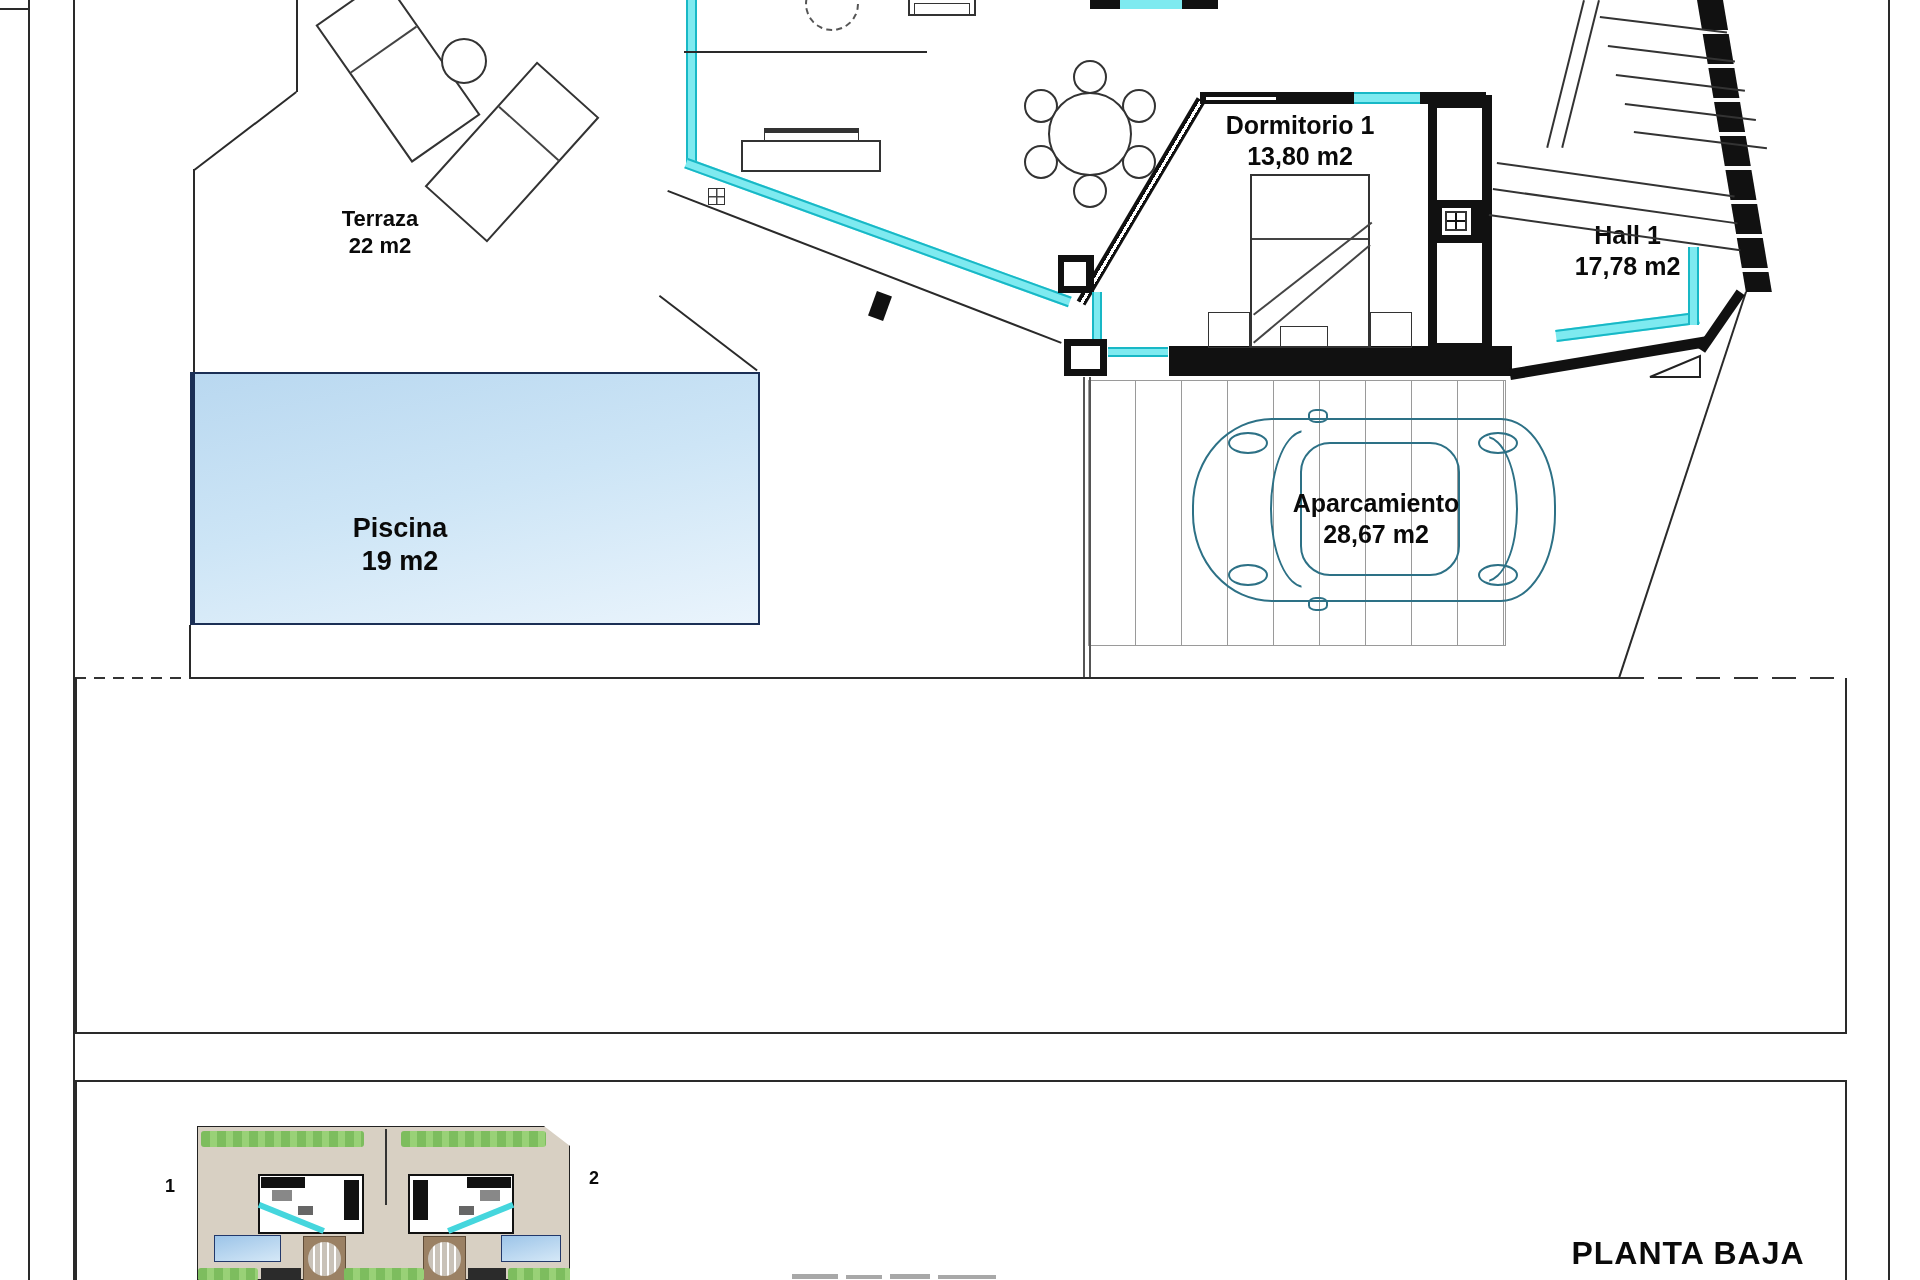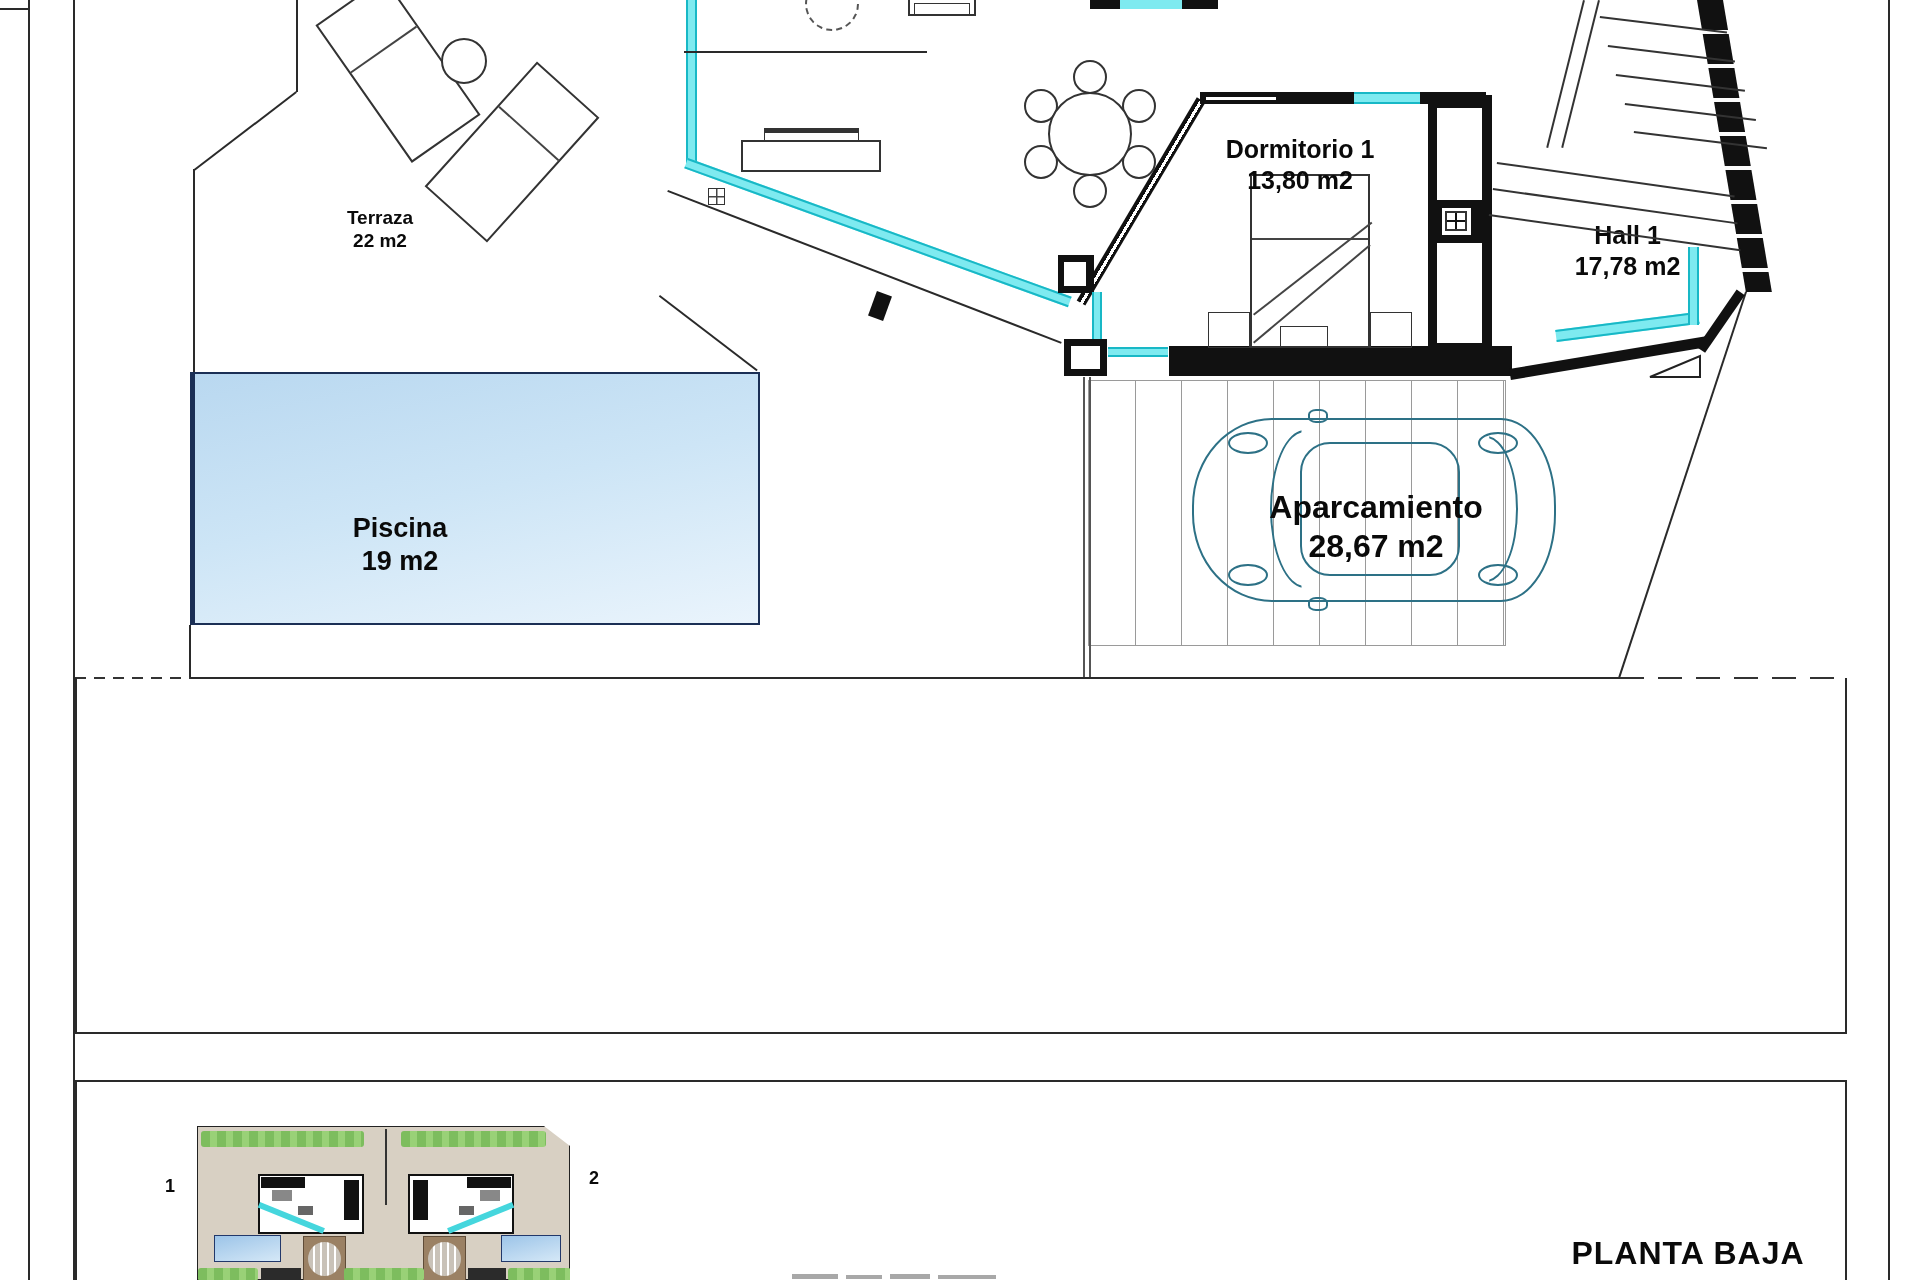--- a/index.html
+++ b/index.html
@@ -48,21 +48,21 @@
   </div>
   <div class="circ" style="left:441px;top:38px;width:46px;height:46px;"></div>
 
   <div class="abs" style="left:190px;top:372px;width:570px;height:253px;background:linear-gradient(168deg,#b9d8f0 0%,#cde5f6 48%,#eaf4fc 100%);border:2px solid #1b2f55;box-sizing:border-box;"></div>
   <div class="abs" style="left:190px;top:372px;width:5px;height:253px;background:#1b2f55;"></div>
   <div class="lbl" style="left:260px;top:512px;width:280px;font-size:27px;">
     <span>Piscina</span><br>
     <span>19 m2</span>
   </div>
 
-  <div class="lbl" style="left:240px;top:206px;width:280px;font-size:19px;">
+  <div class="lbl" style="left:240px;top:206px;width:280px;font-size:22px;">
     <span>Terraza</span><br>
     <span>22 m2</span>
   </div>
 
   <div class="glassv" style="left:686px;top:0;width:11px;height:166px;"></div>
   <div class="glass tl" style="left:688px;top:158px;width:408px;height:11px;transform:rotate(19.9deg);"></div>
   <div class="wall" style="left:872px;top:293px;width:16px;height:26px;transform:rotate(20deg);"></div>
 
   <div class="line" style="left:684px;top:51px;width:243px;height:1.5px;"></div>
   <div class="abs" style="left:805px;top:-23px;width:54px;height:54px;border:2px dashed #555;border-radius:50%;box-sizing:border-box;"></div>
@@ -108,21 +108,21 @@
   <div class="wall" style="left:1169px;top:346px;width:343px;height:30px;"></div>
 
   <div class="box" style="left:1250px;top:174px;width:120px;height:174px;"></div>
   <div class="thin" style="left:1252px;top:238px;width:116px;height:1.5px;"></div>
   <div class="thin tl" style="left:1253px;top:342px;width:152px;height:1.5px;transform:rotate(-40deg);"></div>
   <div class="thin tl" style="left:1253px;top:314px;width:150px;height:1.5px;transform:rotate(-38deg);"></div>
   <div class="box" style="left:1280px;top:326px;width:48px;height:22px;border-width:1.5px;"></div>
   <div class="box" style="left:1208px;top:312px;width:42px;height:36px;border-width:1.5px;"></div>
   <div class="box" style="left:1370px;top:312px;width:42px;height:36px;border-width:1.5px;"></div>
 
-  <div class="lbl" style="left:1160px;top:110px;width:280px;font-size:25px;margin-top:24px;">
+  <div class="lbl" style="left:1160px;top:110px;width:280px;font-size:25px;">
     <span>Dormitorio 1</span><br>
     <span>13,80 m2</span>
   </div>
 
   <div class="wall" style="left:1428px;top:95px;width:64px;height:255px;"></div>
   <div class="abs" style="left:1437px;top:108px;width:45px;height:92px;background:#fff;"></div>
   <div class="abs" style="left:1442px;top:208px;width:29px;height:27px;background:#fff;">
     <div class="box" style="left:3px;top:3px;width:22px;height:20px;border-width:2px;background:
       linear-gradient(#111,#111) 50% 0/2px 100% no-repeat,
       linear-gradient(#111,#111) 0 50%/100% 2px no-repeat;"></div>
@@ -166,21 +166,21 @@
     <div class="carline" style="left:78px;top:12px;width:70px;height:158px;border-radius:50%;clip-path:inset(-2px 55% -2px -2px);"></div>
     <div class="carline" style="left:262px;top:18px;width:64px;height:146px;border-radius:50%;clip-path:inset(-2px -2px -2px 55%);"></div>
     <div class="carline" style="left:36px;top:14px;width:40px;height:22px;border-radius:50%;"></div>
     <div class="carline" style="left:36px;top:146px;width:40px;height:22px;border-radius:50%;"></div>
     <div class="carline" style="left:286px;top:14px;width:40px;height:22px;border-radius:50%;"></div>
     <div class="carline" style="left:286px;top:146px;width:40px;height:22px;border-radius:50%;"></div>
     <div class="carline" style="left:116px;top:-9px;width:20px;height:14px;border-radius:40%;"></div>
     <div class="carline" style="left:116px;top:179px;width:20px;height:14px;border-radius:40%;"></div>
   </div>
 
-  <div class="lbl" style="left:1216px;top:488px;width:320px;font-size:32px;">
+  <div class="lbl" style="left:1216px;top:488px;width:320px;font-size:25px;">
     <span>Aparcamiento</span><br>
     <span>28,67 m2</span>
   </div>
 
   <div class="abs" style="left:75px;top:677px;width:115px;height:2px;background:repeating-linear-gradient(90deg,#333 0 11px,transparent 11px 19px);"></div>
   <div class="line" style="left:190px;top:677px;width:1430px;height:2px;"></div>
   <div class="abs" style="left:1620px;top:677px;width:227px;height:2px;background:repeating-linear-gradient(90deg,#333 0 24px,transparent 24px 38px);"></div>
 
   <div class="abs" style="left:75px;top:678px;width:1772px;height:356px;border:2px solid #2a2a2a;border-top:none;box-sizing:border-box;"></div>
 

